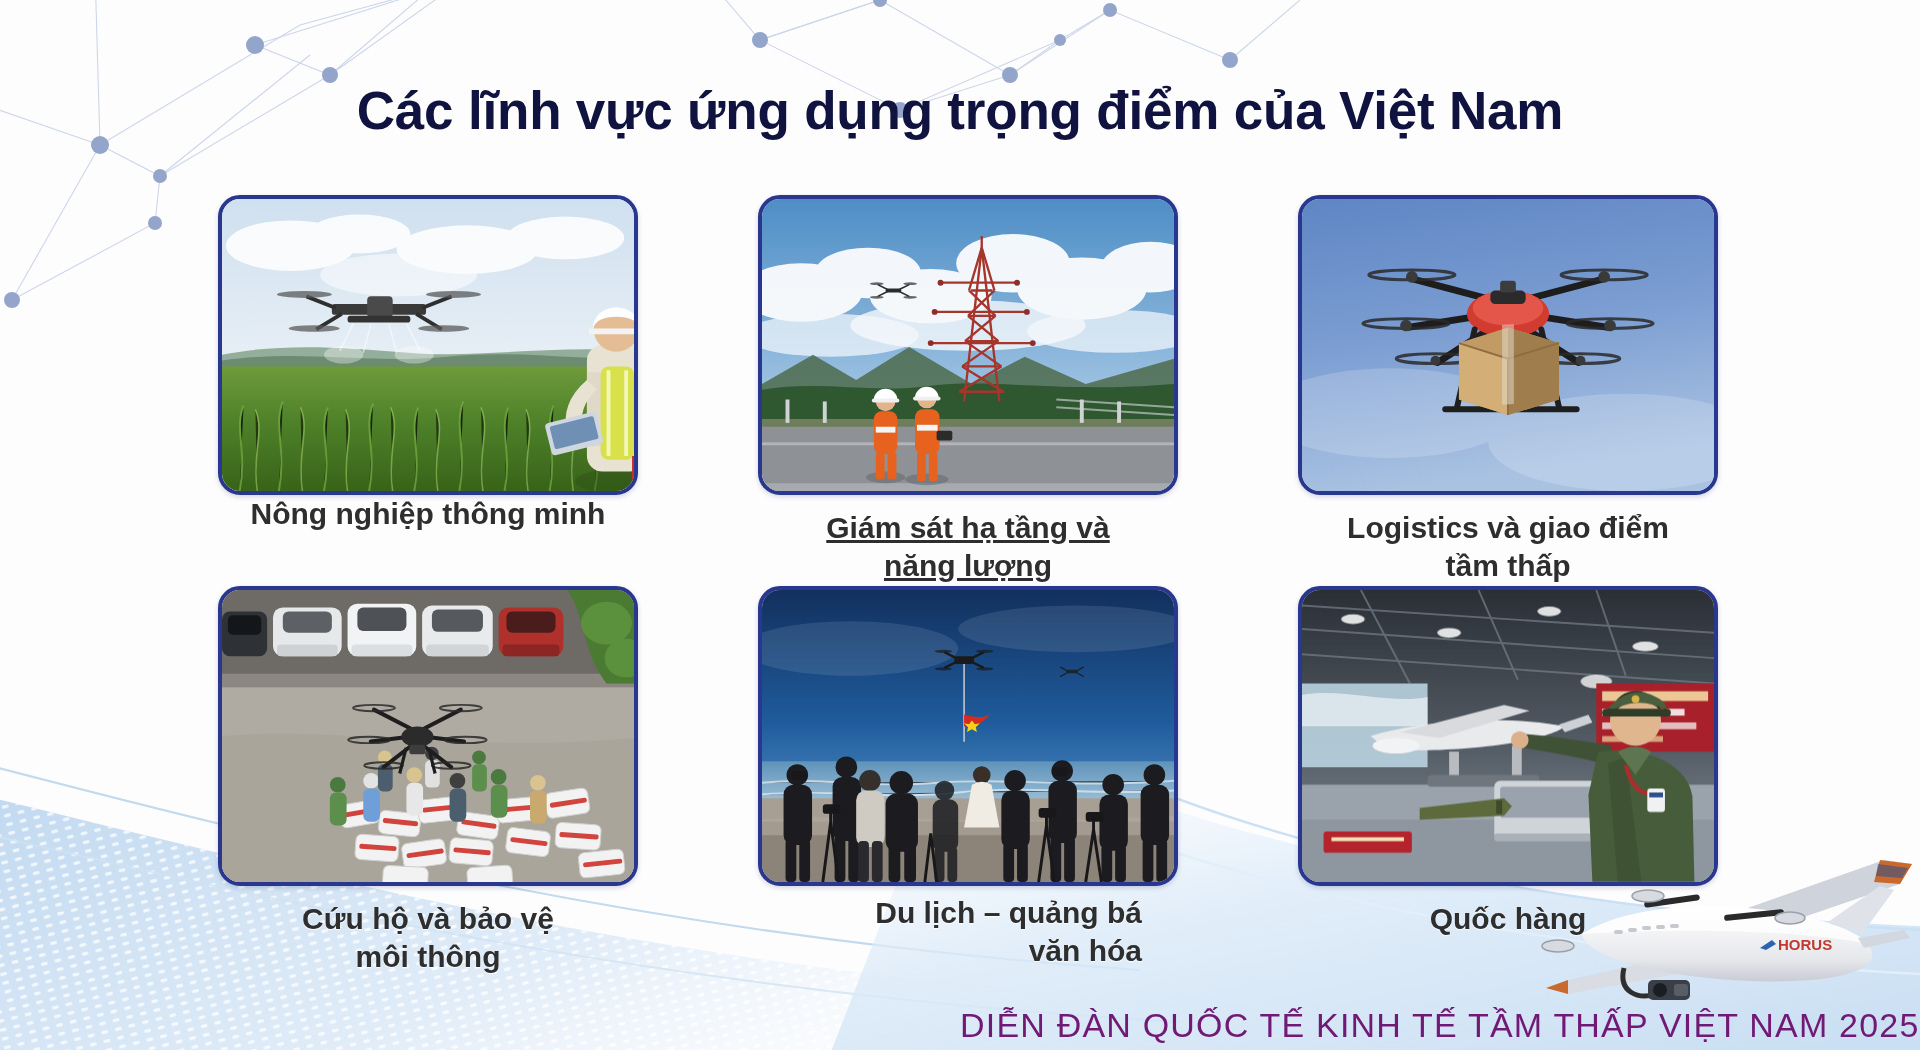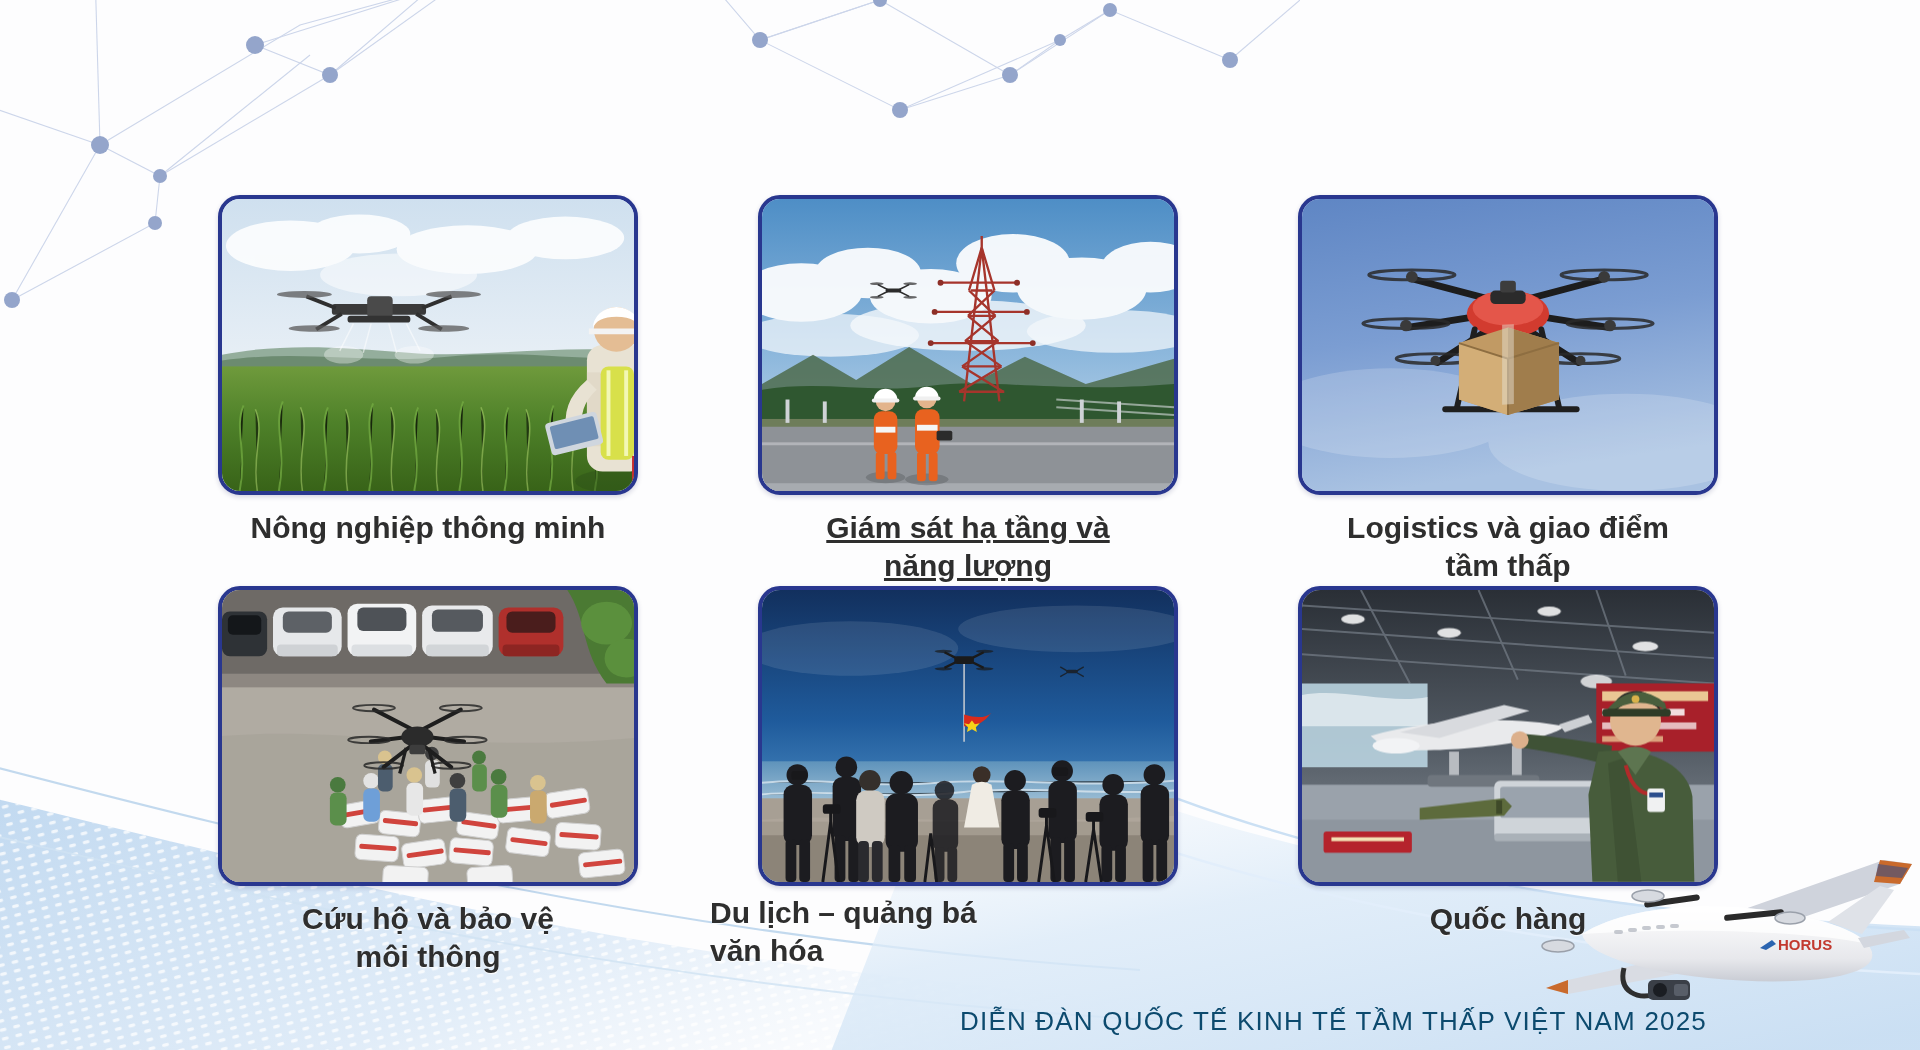--- a/index.html
+++ b/index.html
@@ -47,21 +47,21 @@
   #c0 .thumb{width:420px;height:300px;}
   #c1 .thumb{width:420px;height:300px;}
   #c2 .thumb{width:420px;height:300px;}
   #c3 .thumb{width:420px;height:300px;}
   #c4 .thumb{width:420px;height:300px;}
   #c5 .thumb{width:420px;height:300px;}
 
   
   .footer-text{
     position:absolute;left:960px;top:1006px;
-    font-size:26px;letter-spacing:1.2px;color:#0c4a6e;
+    font-size:34px;letter-spacing:1.2px;color:#701a75;
     font-weight:400;white-space:nowrap;
     font-family:"Liberation Sans","DejaVu Sans",sans-serif;
   }
   .uav{position:absolute;right:-8px;bottom:32px;width:400px;height:180px;}
 </style>
 </head>
 <body>
 
 <div class="slide">
 
@@ -136,20 +136,21 @@
           <stop offset="50%" stop-color="#dbeaf8" stop-opacity=".8"></stop>
           <stop offset="100%" stop-color="#c5dcf2" stop-opacity=".9"></stop>
         </linearGradient>
       </defs>
       <path d="M200 0 C 420 120 760 196 1260 210 L1260 360 L60 360 Z" fill="url(#wg2)"></path>
       <path d="M250 2 C 470 126 800 200 1260 214" stroke="#cbe0f4" stroke-width="2.5" fill="none"></path>
       <path d="M150 22 C 400 160 790 244 1260 258" stroke="#e2eefb" stroke-width="2.5" fill="none"></path>
     </svg>
   </div>
 
+  <h1 class="title">Các lĩnh vực ứng dụng trọng điểm của Việt Nam</h1>
 
   <div class="grid">
 
     <div class="card" id="c0" style="left:218px;top:195px;width:420px;">
       <div class="thumb">
         <svg viewBox="0 0 420 300" preserveAspectRatio="none">
           <defs>
             <linearGradient id="sky1" x1="0" y1="0" x2="0" y2="1">
               <stop offset="0%" stop-color="#cfe0ef"></stop>
                 <stop offset="60%" stop-color="#e9f0f6"></stop>
@@ -232,21 +233,21 @@
             <circle cx="402" cy="134" r="23" fill="#e4bd94"></circle>
             <path d="M378 133 a24 22 0 0 1 48 0 q-4 -12 -24 -12 t-24 12 Z" fill="#ffffff"></path>
             <path d="M374 133 h56 v6 h-56 Z" fill="#f3f3f3"></path>
             <path d="M372 186 q-28 24 -20 56 l16 -2 q-6 -26 14 -44 Z" fill="#e8e2d3"></path>
             <rect x="332" y="224" width="54" height="34" rx="4" fill="#cfd6de" transform="rotate(-14 359 241)"></rect>
             <rect x="336" y="228" width="46" height="24" rx="2" fill="#6f8fb4" transform="rotate(-14 359 240)"></rect>
             <rect x="418" y="264" width="8" height="34" fill="#c72f2f"></rect>
           </g>
         </svg>
       </div>
-      <div class="caption" style="left:-6px;top:314px;width:432px;">Nông nghiệp thông minh</div>
+      <div class="caption" style="left:-6px;top:300px;width:432px;">Nông nghiệp thông minh</div>
     </div>
 
     <div class="card" id="c1" style="left:758px;top:195px;width:420px;">
       <div class="thumb">
         <svg viewBox="0 0 420 300" preserveAspectRatio="none">
           <defs>
             <linearGradient id="sky2" x1="0" y1="0" x2="0" y2="1">
               <stop offset="0%" stop-color="#4e8ec6"></stop>
                 <stop offset="55%" stop-color="#8fb9dd"></stop>
                 <stop offset="100%" stop-color="#cfe0ee"></stop>
@@ -705,21 +706,21 @@
             <g fill="#18181b">
               <rect x="62" y="220" width="18" height="10" rx="3"></rect>
               <rect x="282" y="224" width="18" height="10" rx="3"></rect>
               <rect x="330" y="228" width="18" height="10" rx="3"></rect>
               <rect x="30" y="186" width="16" height="9" rx="3"></rect>
               <rect x="296" y="182" width="16" height="9" rx="3"></rect>
             </g>
           </g>
         </svg>
       </div>
-      <div class="caption" style="left:-48px;top:308px;width:432px;text-align:left;white-space:pre-line;">Du lịch – quảng bá
+      <div class="caption" style="left:-48px;top:308px;width:432px;text-align:right;white-space:pre-line;">Du lịch – quảng bá
 văn hóa</div>
     </div>
 
     <div class="card" id="c5" style="left:1298px;top:586px;width:420px;">
       <div class="thumb">
         <svg viewBox="0 0 420 300" preserveAspectRatio="none">
           <defs>
             <linearGradient id="hall6" x1="0" y1="0" x2="0" y2="1">
               <stop offset="0%" stop-color="#2a2f36"></stop>
                 <stop offset="55%" stop-color="#555d66"></stop>

